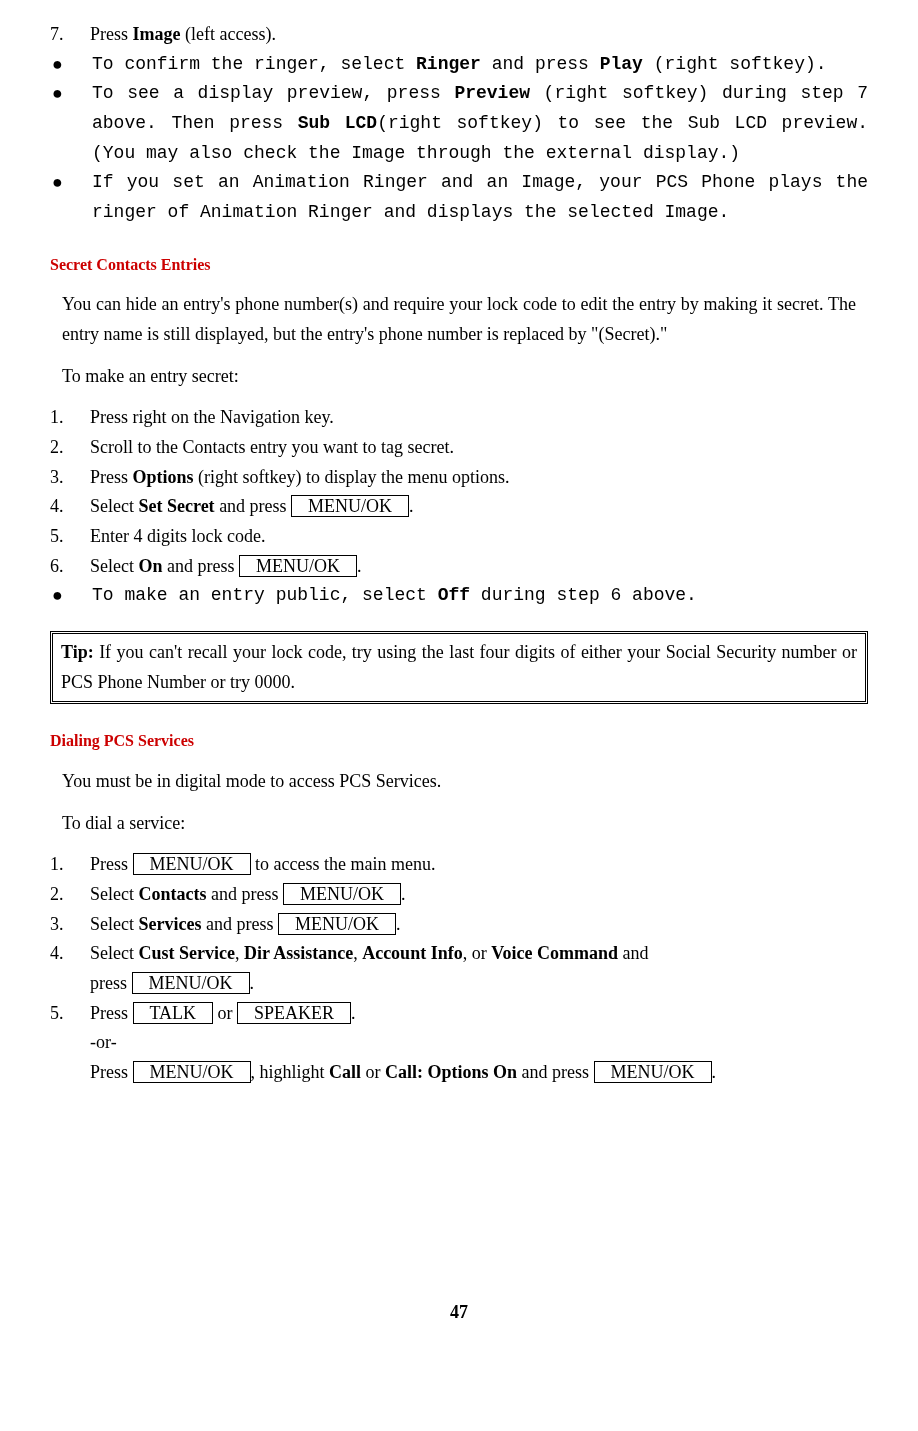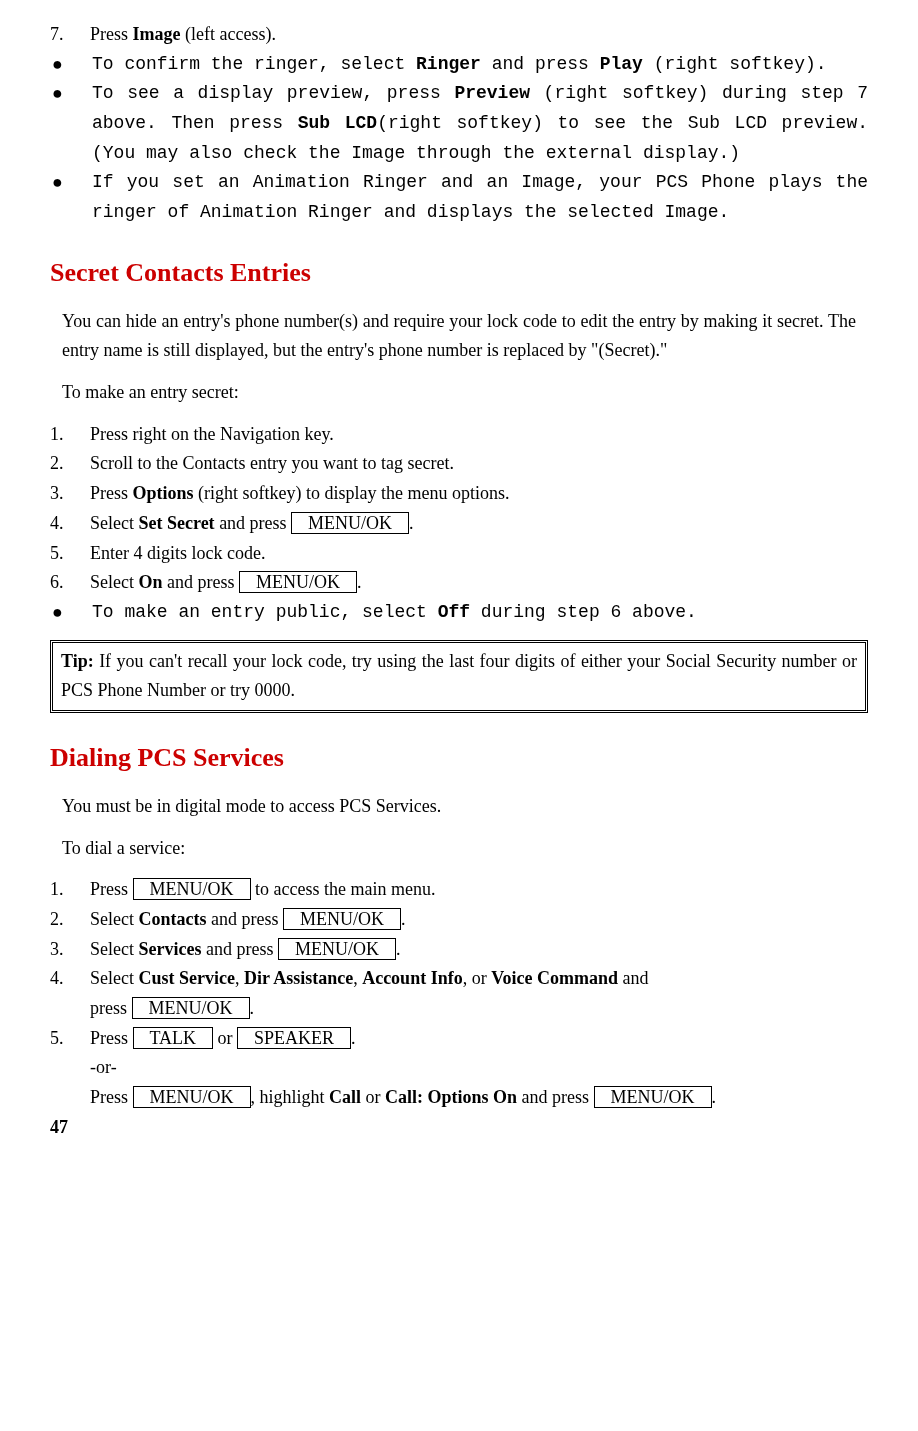--- a/index.html
+++ b/index.html
@@ -41,34 +41,36 @@
     .bold {
       font-weight: bold;
     }
     .boxed {
       border: 1px solid #000;
       padding: 0 16px;
     }
     .section-heading {
       color: #cc0000;
       font-weight: bold;
-      font-size: 26px;
+      font-size: 16px;
       margin-top: 24px;
       margin-bottom: 2px;
     }
     .justify {
       text-align: justify;
     }
     .tip-box {
       border: 3px double #000;
       padding: 4px 8px;
-      margin-top: 12px;
+      margin-top: 20px;
       text-align: justify;
     }
     .page-number {
+      text-align: center;
+      margin-top: 210px;
       font-weight: bold;
     }
     .indent-40 {
       padding-left: 40px;
     }
     p { margin: 12px; }
   </style>
 </head>
 <body>
 

